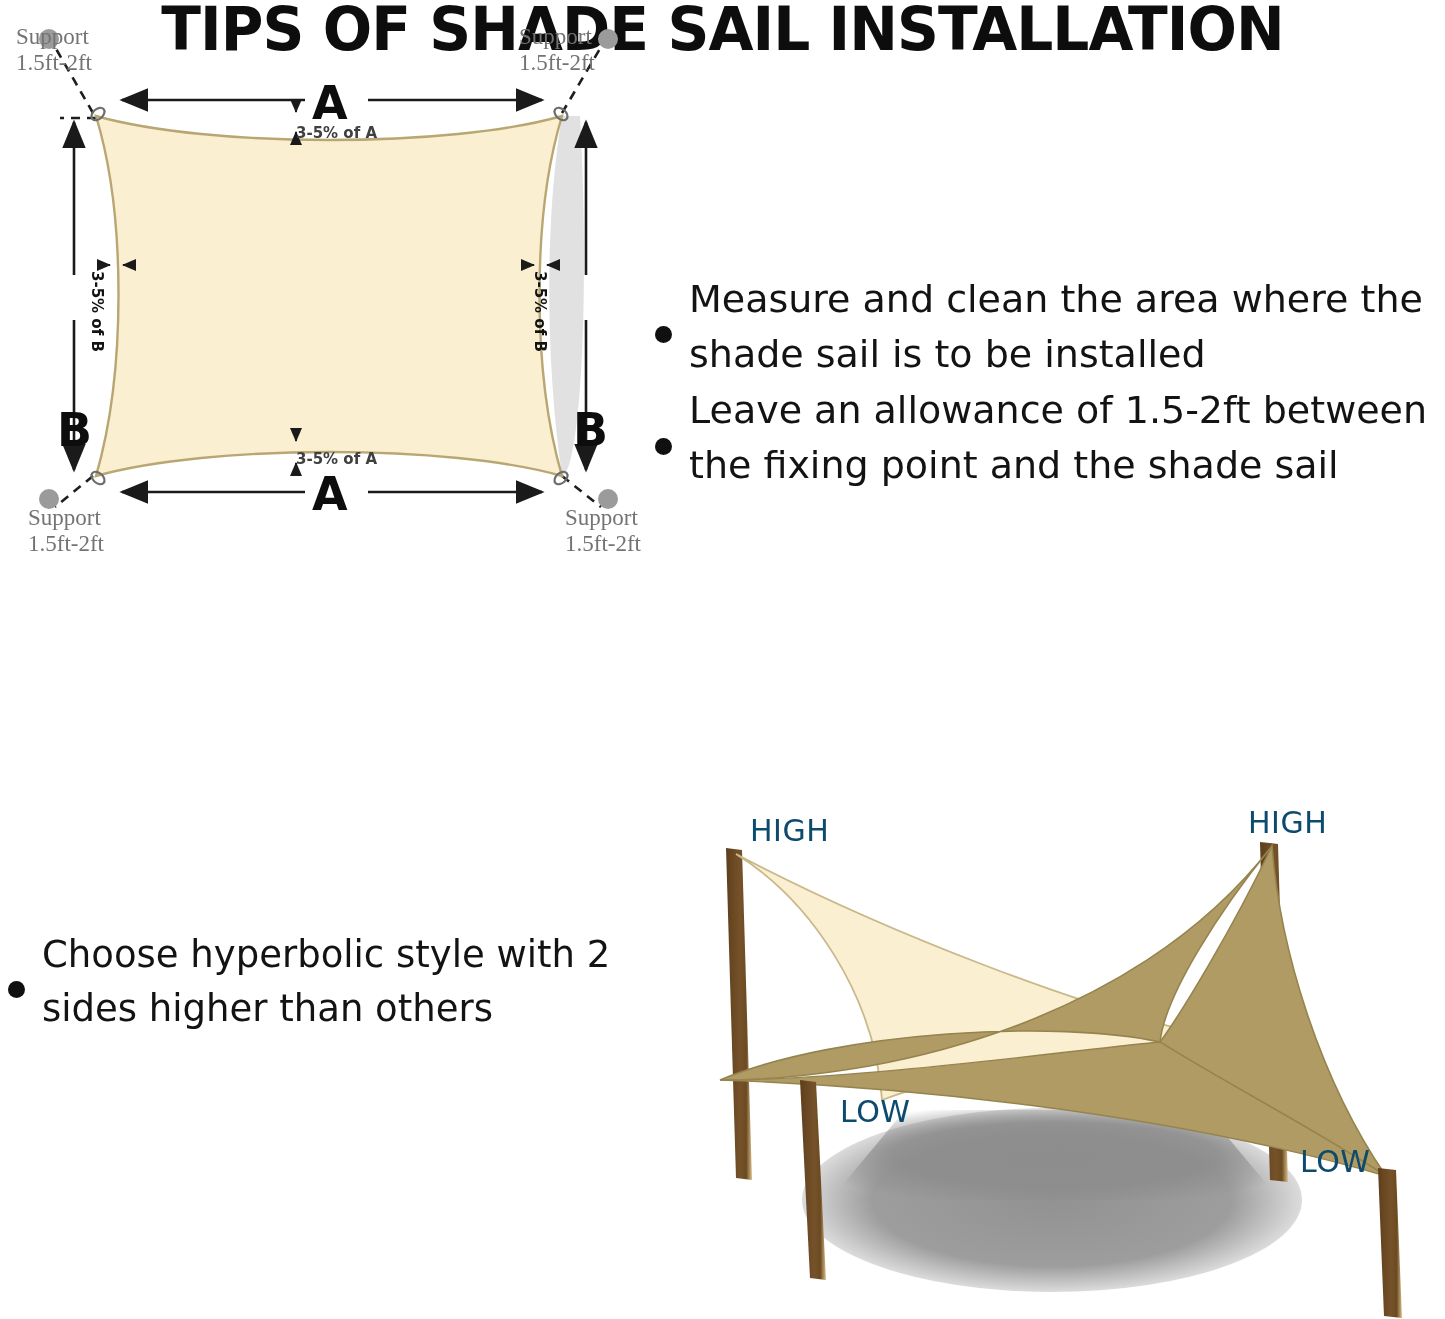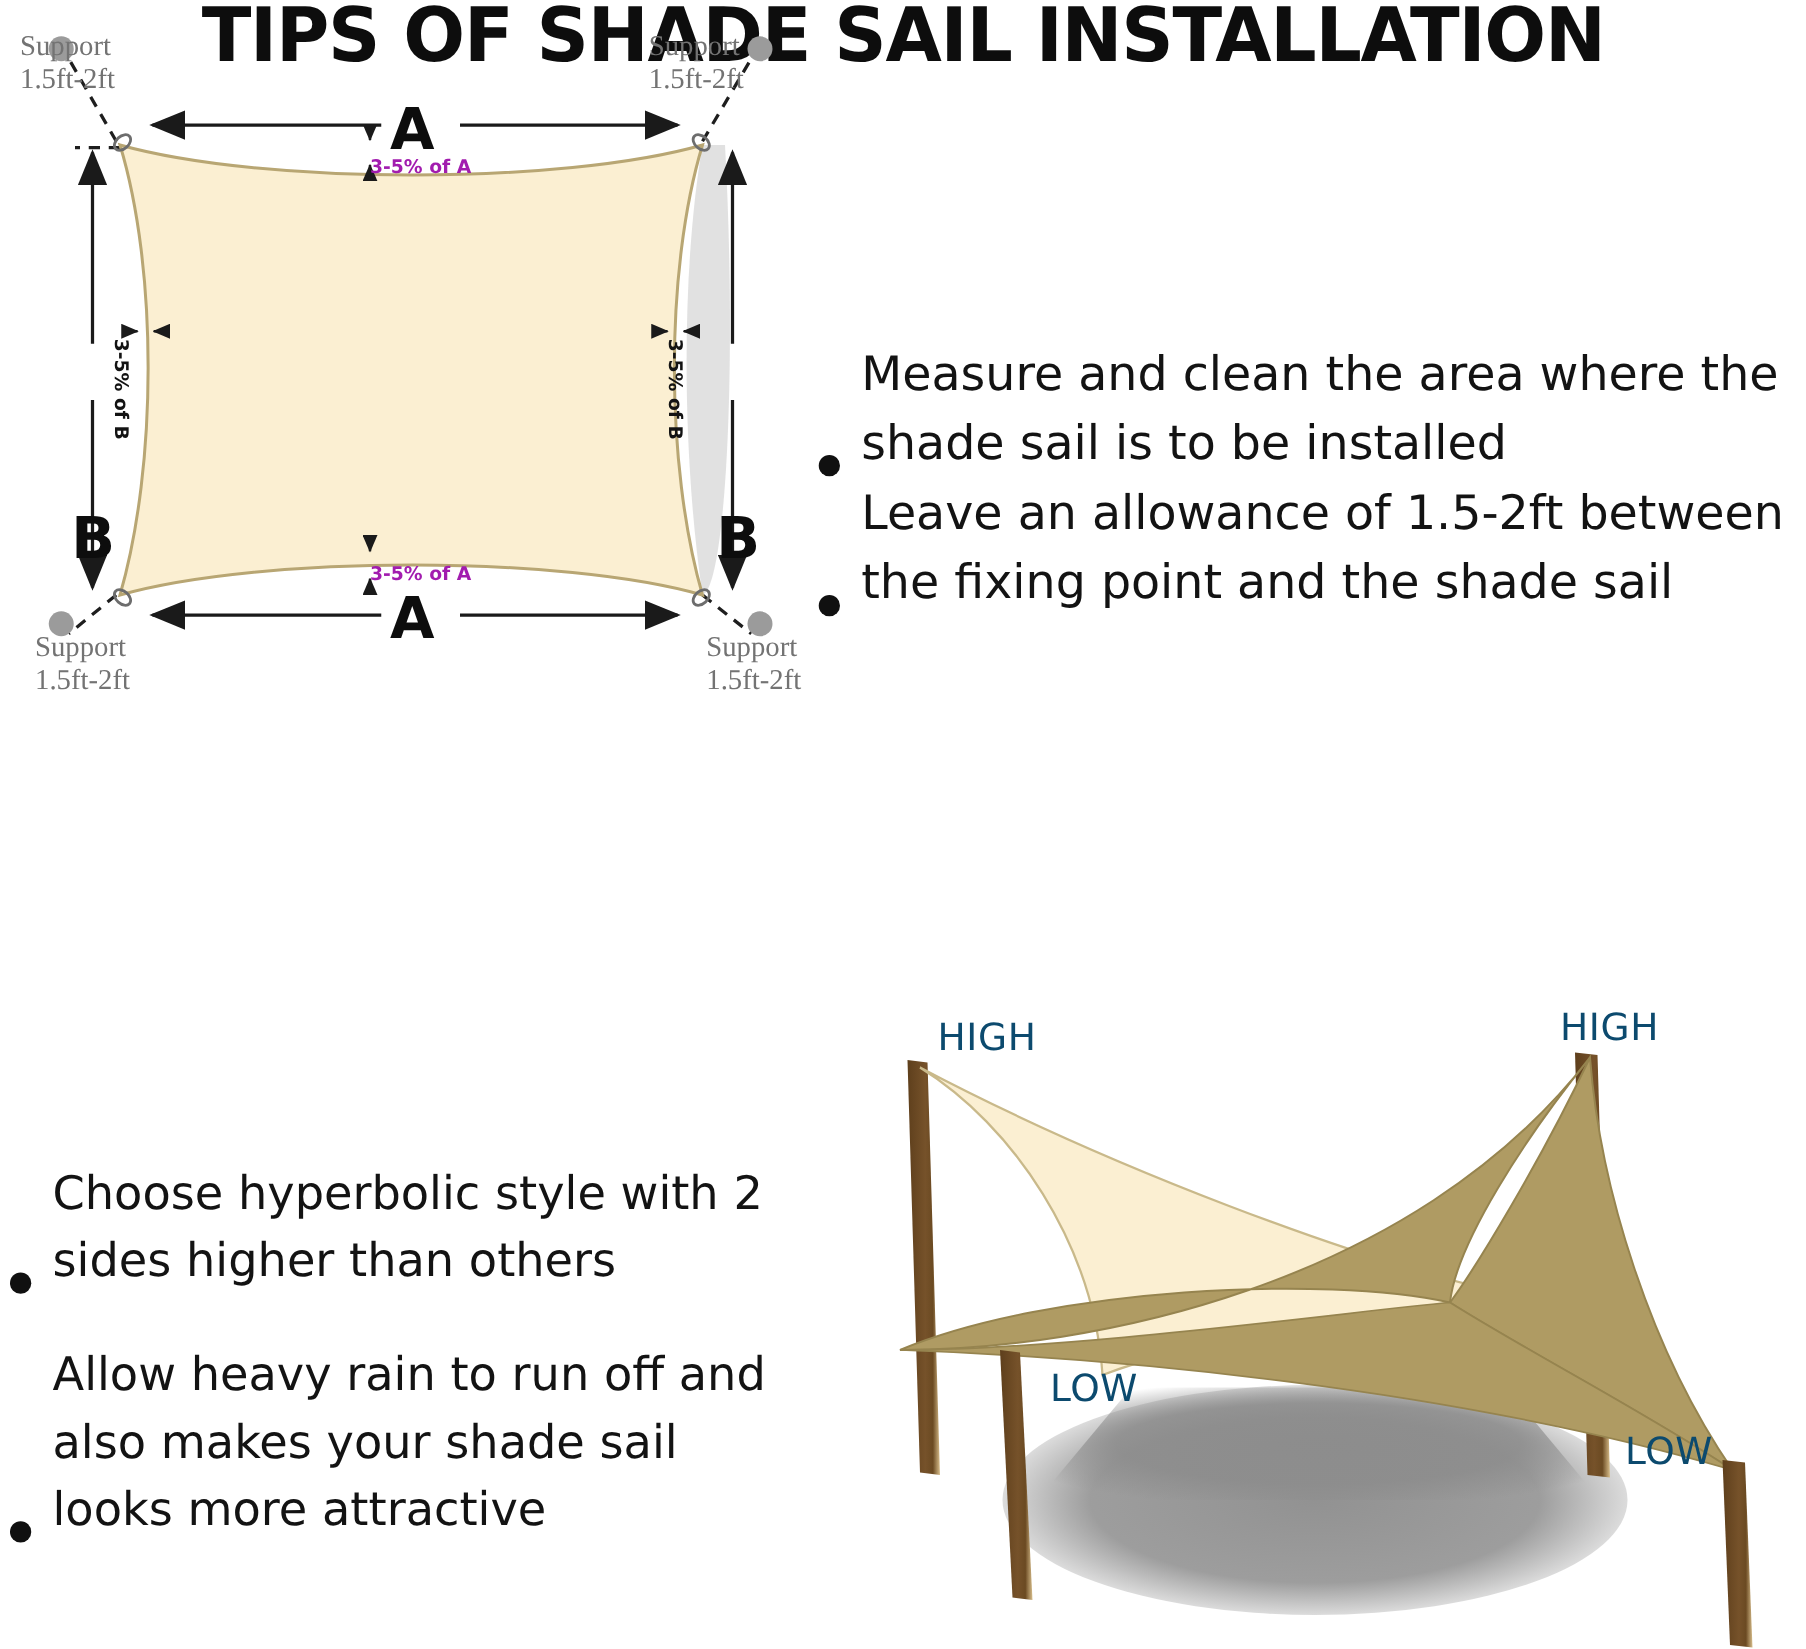--- a/index.html
+++ b/index.html
@@ -33,37 +33,37 @@
   .dim-big{
     position:absolute;font-weight:bold;font-size:46px;color:#0d0d0d;
     font-family:"DejaVu Sans","Liberation Sans",sans-serif;line-height:1;
   }
   #dim-a-top{left:312px;top:80px;}
   #dim-a-bot{left:312px;top:471px;}
   #dim-b-left{left:57px;top:407px;}
   #dim-b-right{left:573px;top:407px;}
 
   .pct-h{
-    position:absolute;font-weight:bold;font-size:15px;color:#a21caf;
+    position:absolute;font-weight:bold;font-size:15px;color:#404040;
     font-family:"DejaVu Sans","Liberation Sans",sans-serif;white-space:nowrap;
   }
   #pct-a-top{left:296px;top:124px;}
   #pct-a-bot{left:296px;top:450px;}
 
   .pct-v{
     position:absolute;font-weight:bold;font-size:15px;color:#131313;
     font-family:"DejaVu Sans","Liberation Sans",sans-serif;white-space:nowrap;
     transform-origin:left top;transform:rotate(90deg);
   }
   #pct-b-left{left:106px;top:271px;}
   #pct-b-right{left:549px;top:271px;}
 
   
   .bullets{position:absolute;}
-  .bullet-row{display:flex;align-items:flex-end;}
+  .bullet-row{display:flex;align-items:center;}
   .bullet-dot{
     flex:0 0 auto;border-radius:50%;background:#101010;
   }
   .bullet-text{color:#131313;}
 
   #tips-right{left:655px;top:272px;width:790px;}
   #tips-right .bullet-row{margin-bottom:2px;}
   #tips-right .bullet-dot{width:17px;height:17px;margin-top:16px;margin-right:17px;}
   #tips-right .bullet-text{font-size:38px;line-height:1.44;}
 
@@ -209,24 +209,20 @@
   <div class="bullet-row">
     <span class="bullet-dot"></span>
     <span class="bullet-text">Leave an allowance of 1.5-2ft between the fixing point and the shade sail</span>
   </div>
 </div>
 
 <div class="bullets" id="tips-left">
   <div class="bullet-row">
     <span class="bullet-dot"></span>
     <span class="bullet-text">Choose hyperbolic style with 2 sides higher than others</span>
-  </div>
-  <div class="bullet-row">
-    <span class="bullet-dot"></span>
-    <span class="bullet-text">Allow heavy rain to run off and also makes your shade sail looks more attractive</span>
   </div>
 </div>
 
 <div id="hyper">
 
   <svg id="hyper-svg" width="785" height="539" viewBox="0 0 785 539">
     <defs>
       <radialGradient id="shGrad" cx="50%" cy="50%" r="58%">
         <stop offset="0%" stop-color="#8C8C8C" stop-opacity="0.95"></stop>
         <stop offset="62%" stop-color="#8C8C8C" stop-opacity="0.85"></stop>

